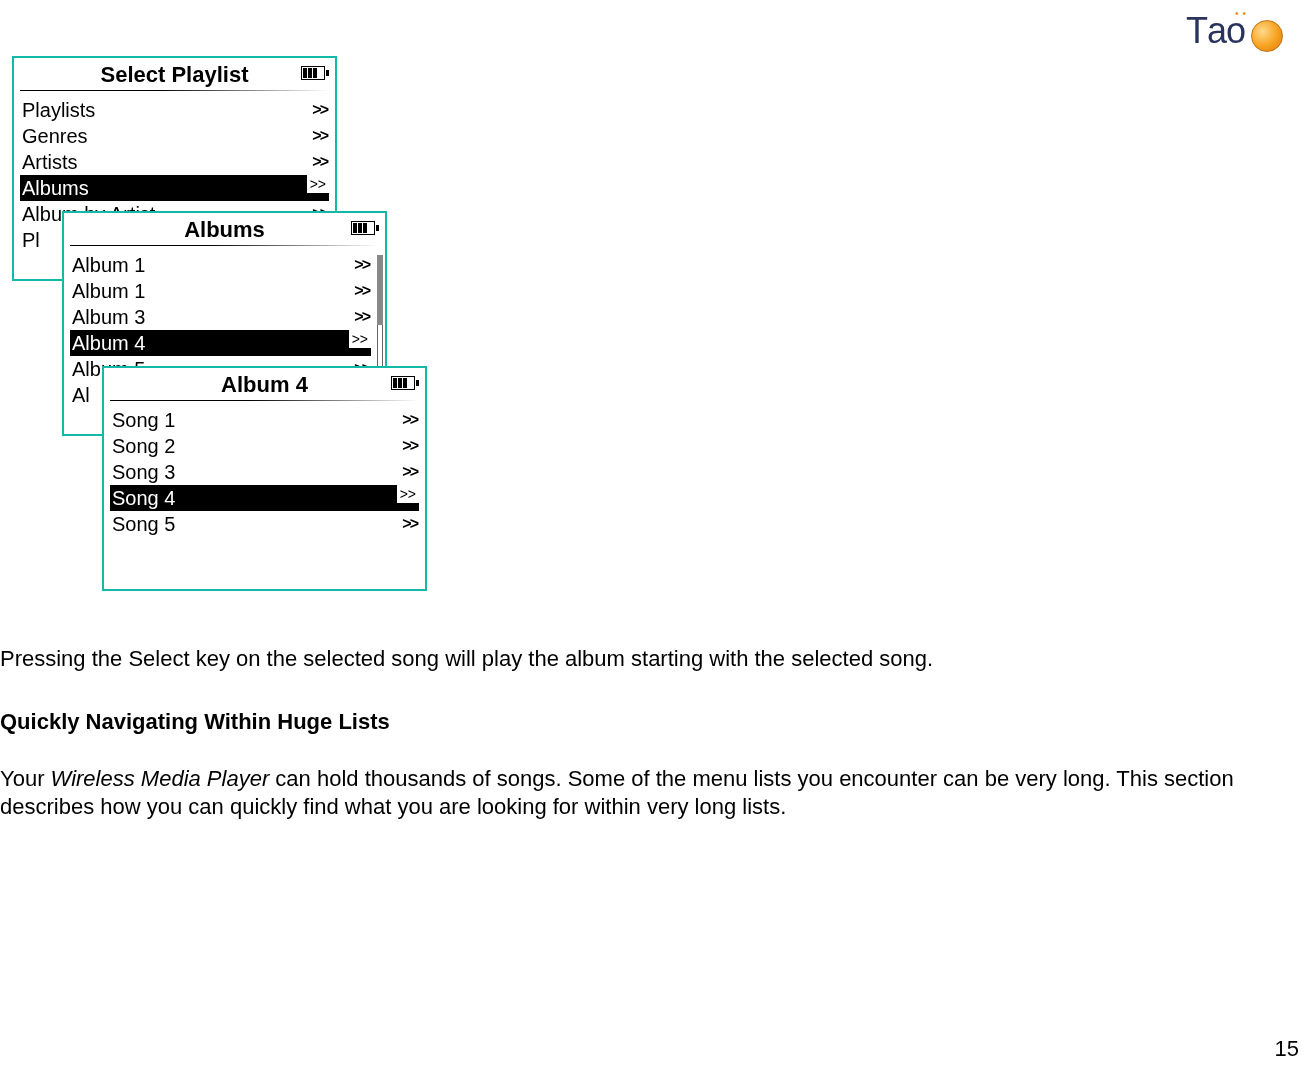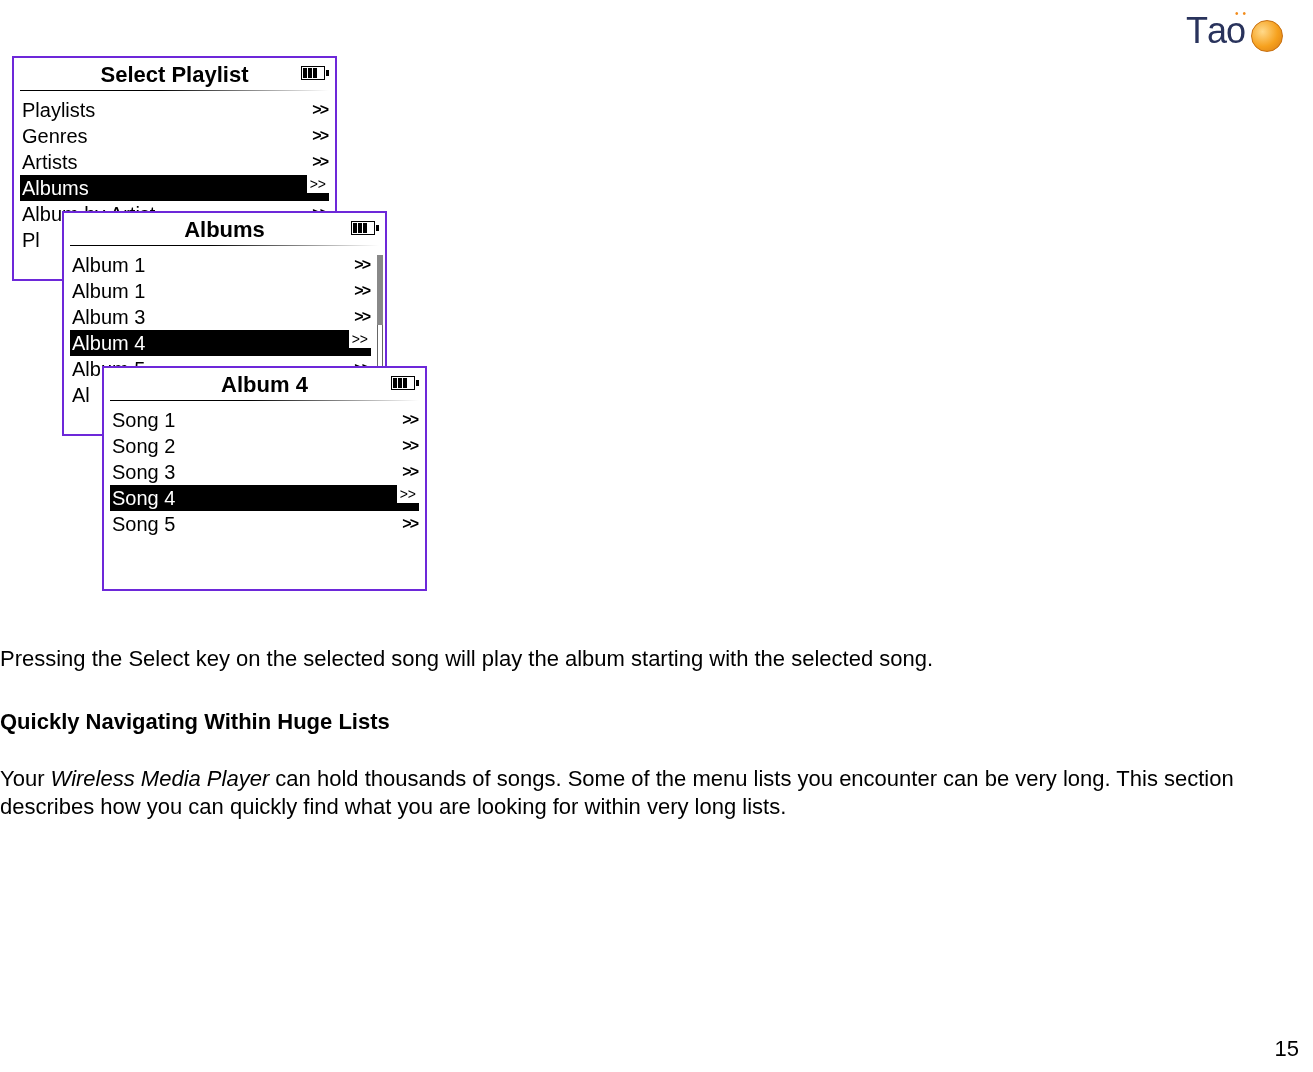--- a/index.html
+++ b/index.html
@@ -48,21 +48,21 @@
     position: absolute;
     top: 56px;
     left: 12px;
     width: 430px;
     height: 560px;
   }
   .screen {
     position: absolute;
     width: 325px;
     background: #fff;
-    border: 2px solid #6d28d9;
+    border: 2px solid #14b8a6;
     box-sizing: border-box;
     padding: 4px 6px 10px 6px;
   }
   .screen.s1 { top: 0;   left: 0;   height: 225px;}
   .screen.s2 { top: 155px; left: 50px; height: 225px;}
   .screen.s3 { top: 310px; left: 90px; height: 225px;}
 
   .screen-title-row {
     position: relative;
     text-align: center;

